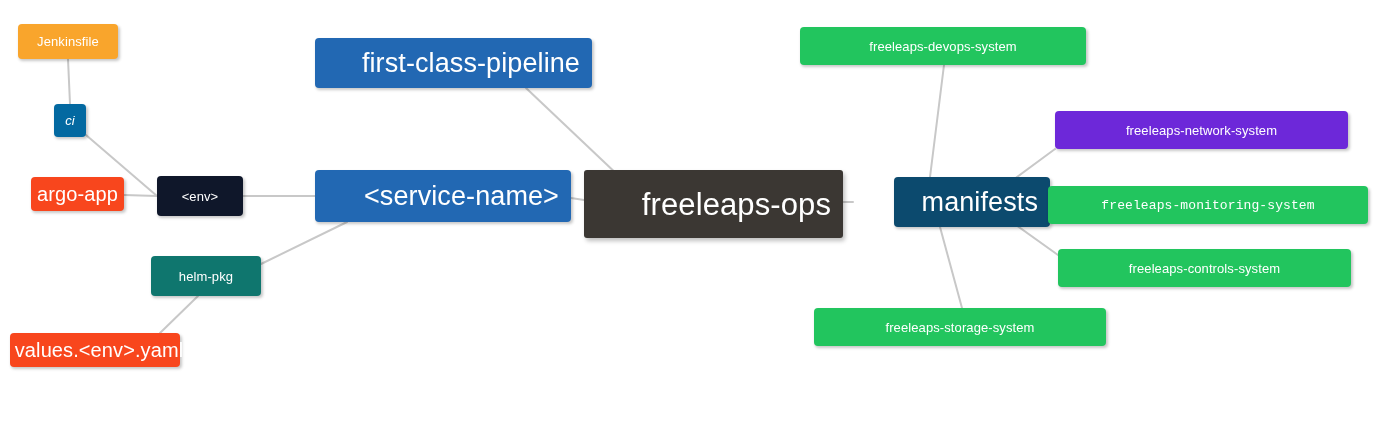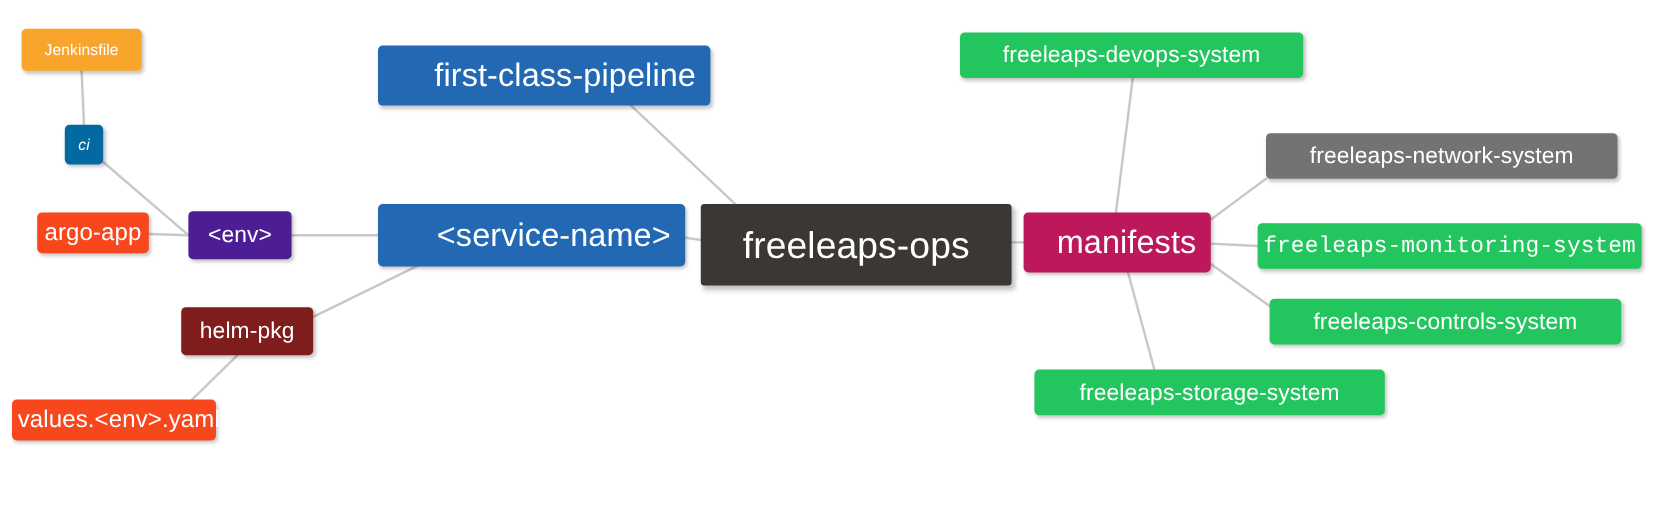--- a/index.html
+++ b/index.html
@@ -38,23 +38,23 @@
     white-space: nowrap;
     line-height: 1;
     letter-spacing: 0.1px;
     box-shadow: 1.5px 2px 3px rgba(0,0,0,0.22);
     padding: 0 12px;
   }
   .node.root {
     border-radius: 3px;
     box-shadow: 2px 3px 4px rgba(0,0,0,0.25);
   }
-  .node.sz-xxl { font-size: 31px; }
+  .node.sz-xxl { font-size: 31px; justify-content: flex-end; }
   .node.sz-xl  { font-size: 27px; justify-content: flex-end; }
-  .node.sz-md  { font-size: 19px; }
+  .node.sz-md  { font-size: 13px; }
   .node.sz-sm  { font-size: 20px; }
   .node.sz-xs  { font-size: 13px; }
 </style>
 </head>
 <body>
 
 <div id="canvas">
   <svg id="edge-layer" viewBox="0 0 1390 421" preserveAspectRatio="none">
       <line x1="68" y1="59" x2="70" y2="104" stroke="#c8c8c8" stroke-width="2" stroke-linecap="round"></line>
       <line x1="86" y1="135" x2="157" y2="196" stroke="#c8c8c8" stroke-width="2" stroke-linecap="round"></line>
@@ -74,50 +74,50 @@
   <div id="node-layer">
       <div class="node sz-xs" style="left: 18px; top: 24px; width: 100px; height: 35px; background: rgb(249, 165, 44);">
         <span>Jenkinsfile</span>
       </div>
       <div class="node sz-xs" style="left: 54px; top: 104px; width: 32px; height: 33px; background: #0369a1; font-style: italic;">
         <span>ci</span>
       </div>
       <div class="node sz-sm" style="left: 31px; top: 177px; width: 93px; height: 34px; background: rgb(248, 70, 29);">
         <span>argo-app</span>
       </div>
-      <div class="node sz-md" style="left: 157px; top: 176px; width: 86px; height: 40px; background: #4c1d95;">
+      <div class="node sz-md" style="left: 157px; top: 176px; width: 86px; height: 40px; background: #0f172a;">
         <span>&lt;env&gt;</span>
       </div>
-      <div class="node sz-md" style="left: 151px; top: 256px; width: 110px; height: 40px; background: #7f1d1d;">
+      <div class="node sz-md" style="left: 151px; top: 256px; width: 110px; height: 40px; background: #0f766e;">
         <span>helm-pkg</span>
       </div>
       <div class="node sz-sm" style="left: 10px; top: 333px; width: 170px; height: 34px; background: rgb(248, 70, 29); padding-left: 20px;">
         <span>values.&lt;env&gt;.yaml</span>
       </div>
       <div class="node sz-xl" style="left: 315px; top: 38px; width: 277px; height: 50px; background: rgb(34, 104, 179);">
         <span>first-class-pipeline</span>
       </div>
       <div class="node sz-xl" style="left: 315px; top: 170px; width: 256px; height: 52px; background: rgb(34, 104, 179); padding-left: 36px;">
         <span>&lt;service-name&gt;</span>
       </div>
       <div class="node sz-xxl root" style="left: 584px; top: 170px; width: 259px; height: 68px; background: rgb(59, 55, 51);">
         <span>freeleaps-ops</span>
       </div>
-      <div class="node sz-xl" style="left: 853px; top: 177px; width: 156px; height: 50px; background: #be185d; padding-left: 24px;">
+      <div class="node sz-xl" style="left: 894px; top: 177px; width: 156px; height: 50px; background: #0c4a6e; padding-left: 24px;">
         <span>manifests</span>
       </div>
       <div class="node sz-md" style="left: 800px; top: 27px; width: 286px; height: 38px; background: rgb(34, 197, 94);">
         <span>freeleaps-devops-system</span>
       </div>
-      <div class="node sz-md" style="left: 1055px; top: 111px; width: 293px; height: 38px; background: #737373;">
+      <div class="node sz-md" style="left: 1055px; top: 111px; width: 293px; height: 38px; background: #6d28d9;">
         <span>freeleaps-network-system</span>
       </div>
       <div class="node sz-md" style="left: 1048px; top: 186px; width: 320px; height: 38px; background: rgb(34, 197, 94); font-family: Liberation Mono, monospace;">
         <span>freeleaps-monitoring-system</span>
       </div>
       <div class="node sz-md" style="left: 1058px; top: 249px; width: 293px; height: 38px; background: rgb(34, 197, 94);">
         <span>freeleaps-controls-system</span>
       </div>
-      <div class="node sz-md" style="left: 814px; top: 308px; width: 292px; height: 38px; background: rgb(34, 197, 94); margin-left: 48px;">
+      <div class="node sz-md" style="left: 814px; top: 308px; width: 292px; height: 38px; background: rgb(34, 197, 94);">
         <span>freeleaps-storage-system</span>
       </div>
     </div>
 </div>
 
 </body></html>

